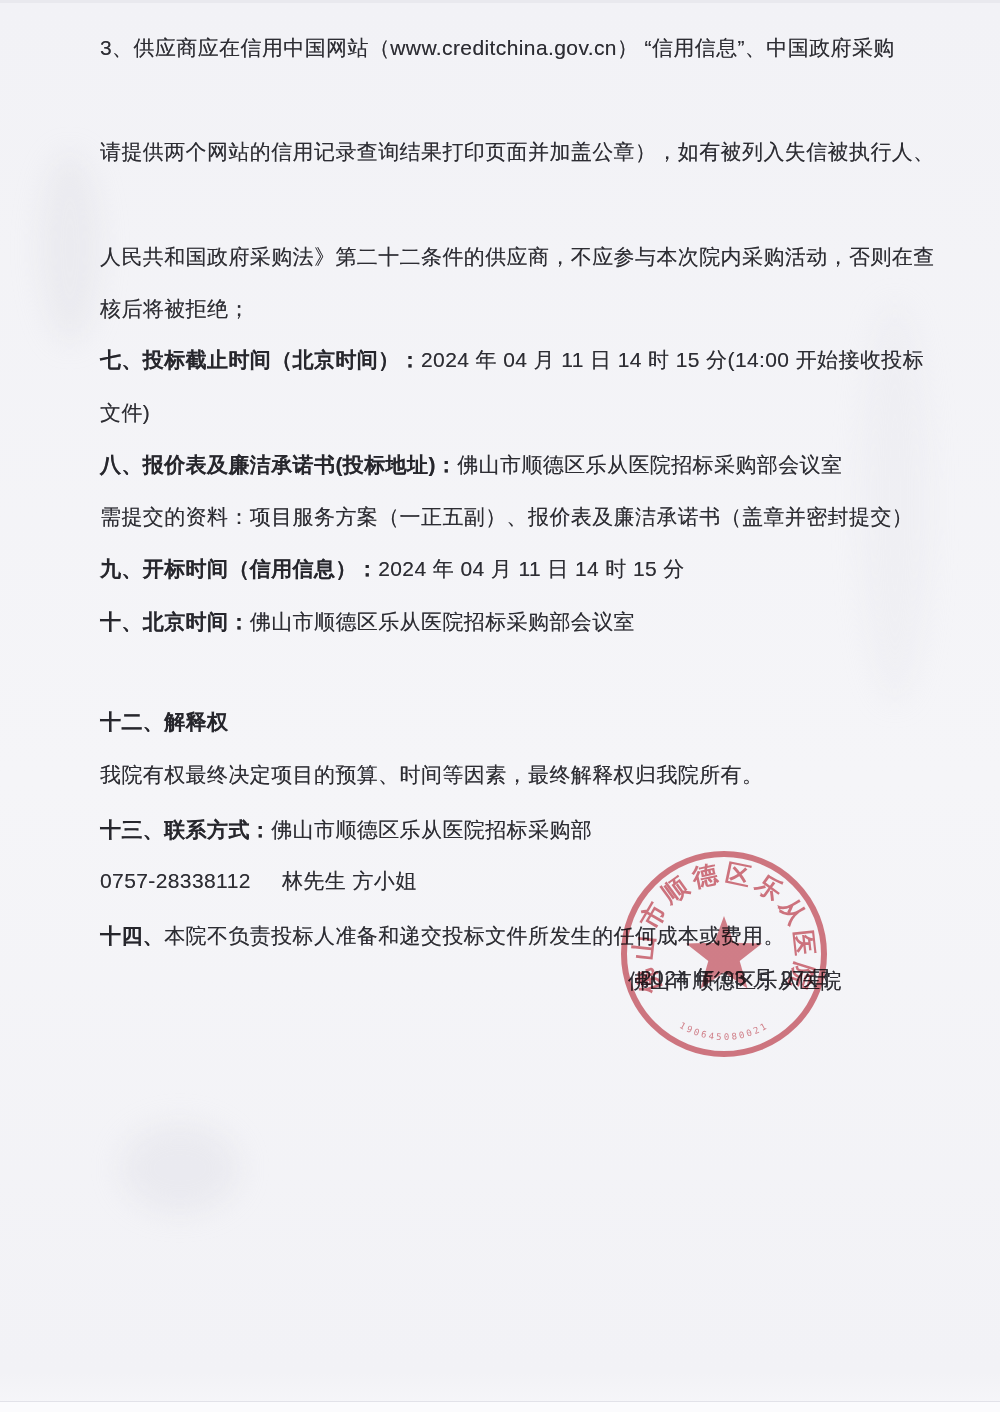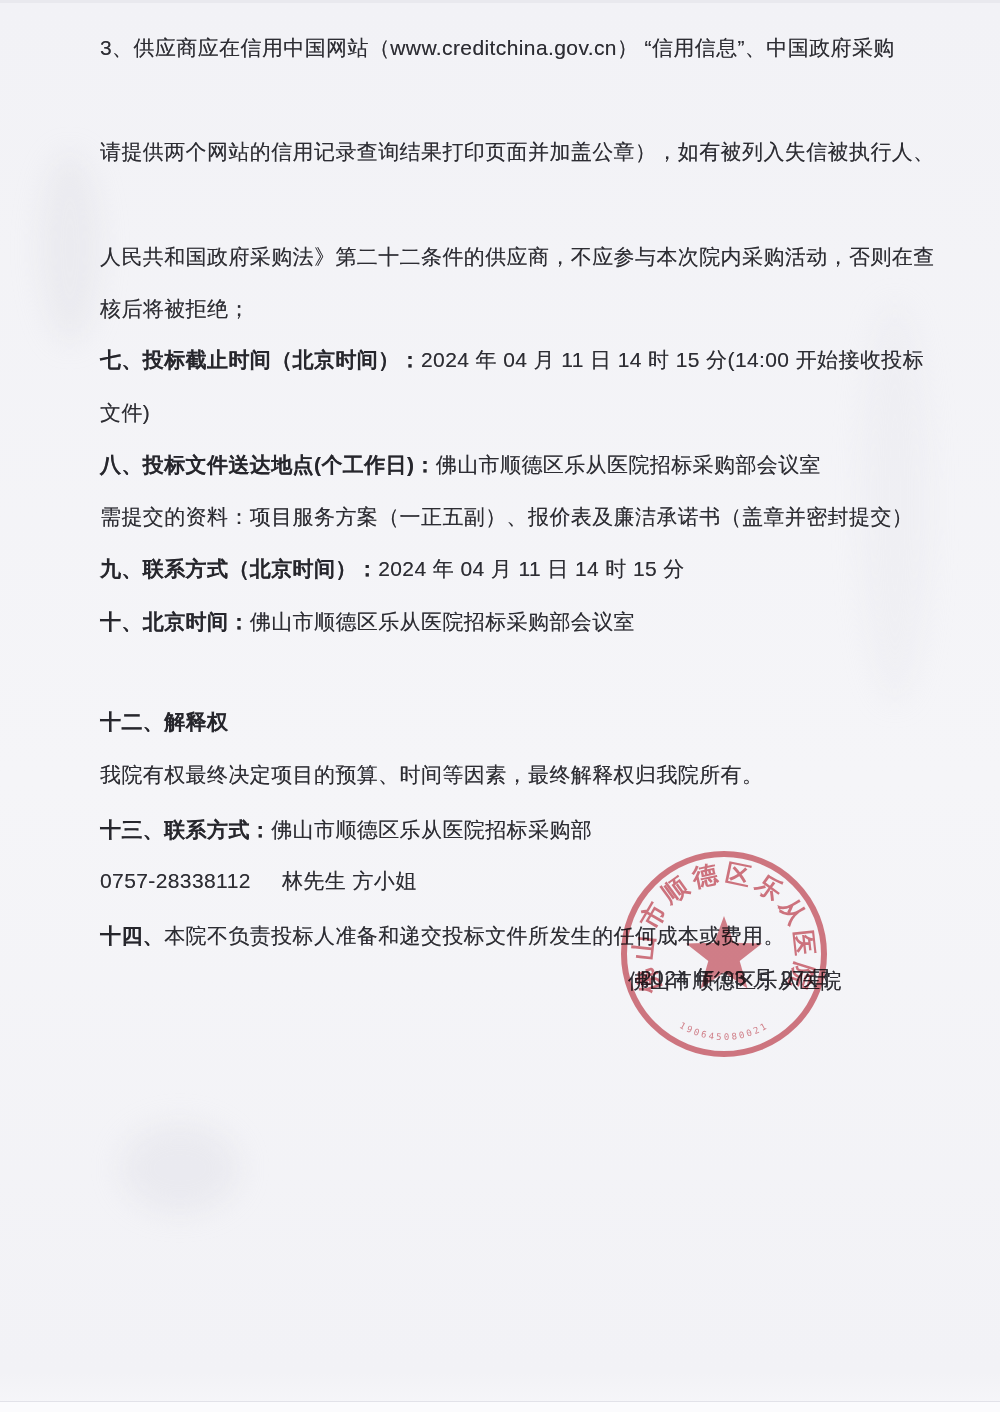--- a/index.html
+++ b/index.html
@@ -69,24 +69,24 @@
   <div class="smudge s3"></div>
 
   <div class="line" style="top:30px"><span class="b"></span><span>3、供应商应在信用中国网站（www.creditchina.gov.cn） “信用信息”、中国政府采购</span></div>
   <div class="line" style="top:134px"><span class="b"></span><span>请提供两个网站的信用记录查询结果打印页面并加盖公章），如有被列入失信被执行人、</span></div>
   <div class="line" style="top:239px"><span class="b"></span><span>人民共和国政府采购法》第二十二条件的供应商，不应参与本次院内采购活动，否则在查</span></div>
   <div class="line" style="top:291px"><span class="b"></span><span>核后将被拒绝；</span></div>
 
   <div class="line" style="top:342px"><span class="b">七、投标截止时间（北京时间）：</span><span>2024 年 04 月 11 日 14 时 15 分(14:00 开始接收投标</span></div>
   <div class="line" style="top:395px"><span class="b"></span><span>文件)</span></div>
 
-  <div class="line" style="top:447px"><span class="b">八、投标文件送达地点(个工作日)：</span><span>佛山市顺德区乐从医院招标采购部会议室</span></div>
+  <div class="line" style="top:447px"><span class="b">八、报价表及廉洁承诺书(投标地址)：</span><span>佛山市顺德区乐从医院招标采购部会议室</span></div>
   <div class="line" style="top:499px"><span class="b"></span><span>需提交的资料：项目服务方案（一正五副）、报价表及廉洁承诺书（盖章并密封提交）</span></div>
 
-  <div class="line" style="top:551px"><span class="b">九、联系方式（北京时间）：</span><span>2024 年 04 月 11 日 14 时 15 分</span></div>
+  <div class="line" style="top:551px"><span class="b">九、开标时间（信用信息）：</span><span>2024 年 04 月 11 日 14 时 15 分</span></div>
   <div class="line" style="top:604px"><span class="b">十、北京时间：</span><span>佛山市顺德区乐从医院招标采购部会议室</span></div>
 
   <div class="line" style="top:704px"><span class="b">十二、解释权</span><span></span></div>
   <div class="line" style="top:757px"><span class="b"></span><span>我院有权最终决定项目的预算、时间等因素，最终解释权归我院所有。</span></div>
 
   <div class="line" style="top:812px"><span class="b">十三、联系方式：</span><span>佛山市顺德区乐从医院招标采购部</span></div>
   <div class="line" style="top:863px"><span class="b"></span><span>0757-28338112     林先生 方小姐</span></div>
 
   <div class="line" style="top:918px"><span class="b">十四、</span><span>本院不负责投标人准备和递交投标文件所发生的任何成本或费用。</span></div>
 

